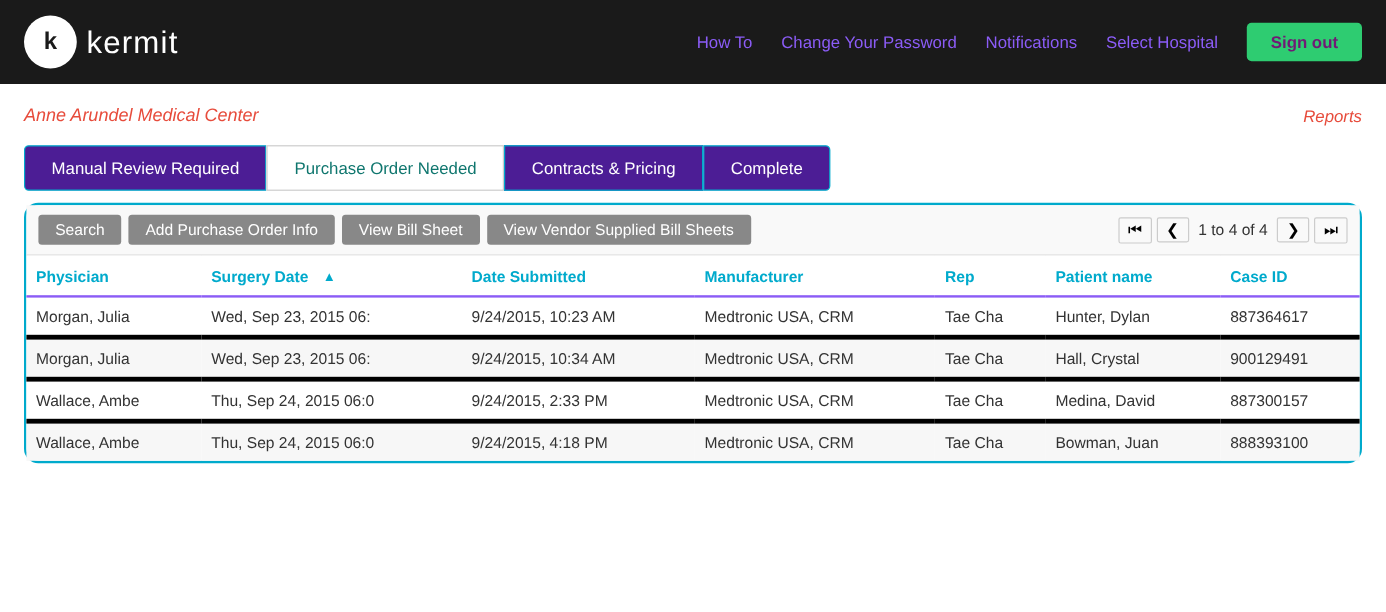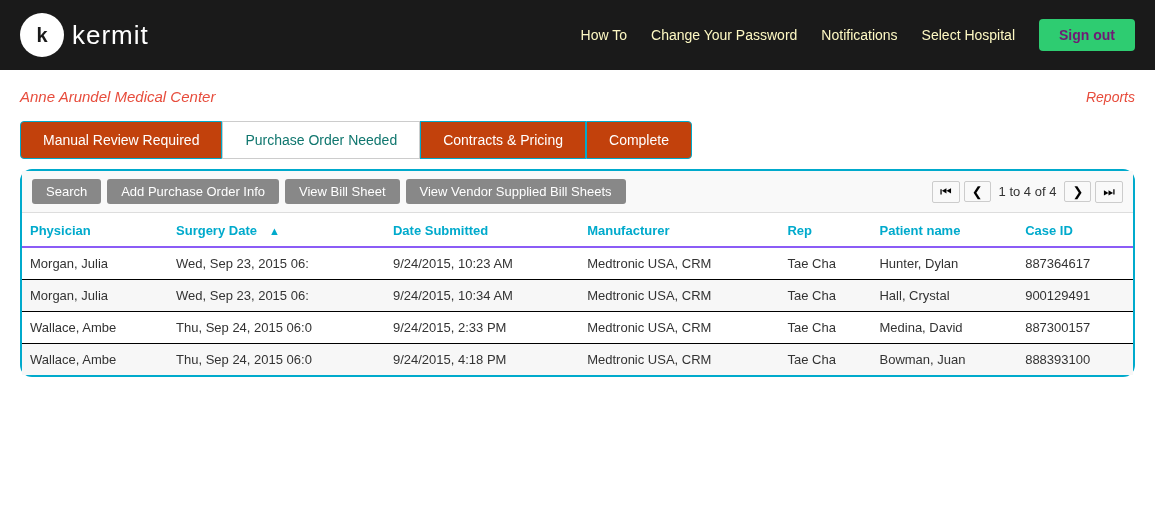--- a/index.html
+++ b/index.html
@@ -36,21 +36,21 @@
       font-size: 26px;
       font-weight: 300;
       letter-spacing: 1px;
     }
     .header-nav {
       display: flex;
       align-items: center;
       gap: 24px;
     }
     .header-nav a {
-      color: #fef9c3;
+      color: #8b5cf6;
       text-decoration: none;
       font-size: 14px;
     }
     .sign-out-btn {
       background: #2ecc71;
       color: #701a75;
       border: none;
       padding: 8px 20px;
       border-radius: 4px;
       font-size: 14px;
@@ -92,21 +92,21 @@
       padding: 10px 22px;
       font-size: 14px;
       cursor: pointer;
       border: 1px solid #ccc;
       background: #fff;
       color: #0f766e;
       text-decoration: none;
       display: block;
     }
     .tab.active {
-      background: #c2410c;
+      background: #4c1d95;
       color: #fff;
       border-color: #00aacc;
     }
     .tab:first-child { border-radius: 4px 0 0 4px; }
     .tab:last-child { border-radius: 0 4px 4px 0; }
 
     
     .table-container {
       border: 2px solid #00aacc;
       border-radius: 12px;
@@ -171,21 +171,21 @@
       display: flex;
       align-items: center;
       gap: 12px;
     }
     .sort-arrow {
       color: #00aacc;
       font-size: 11px;
     }
     .data-table td {
       padding: 8px 8px;
-      border-bottom: 1px solid #000000;
+      border-bottom: 4px solid #000000;
       color: #333;
       font-size: 13px;
       white-space: nowrap;
     }
     .data-table tr:nth-child(even) td {
       background: #f7f7f7;
     }
     .data-table tr:nth-child(odd) td {
       background: #fff;
     }

